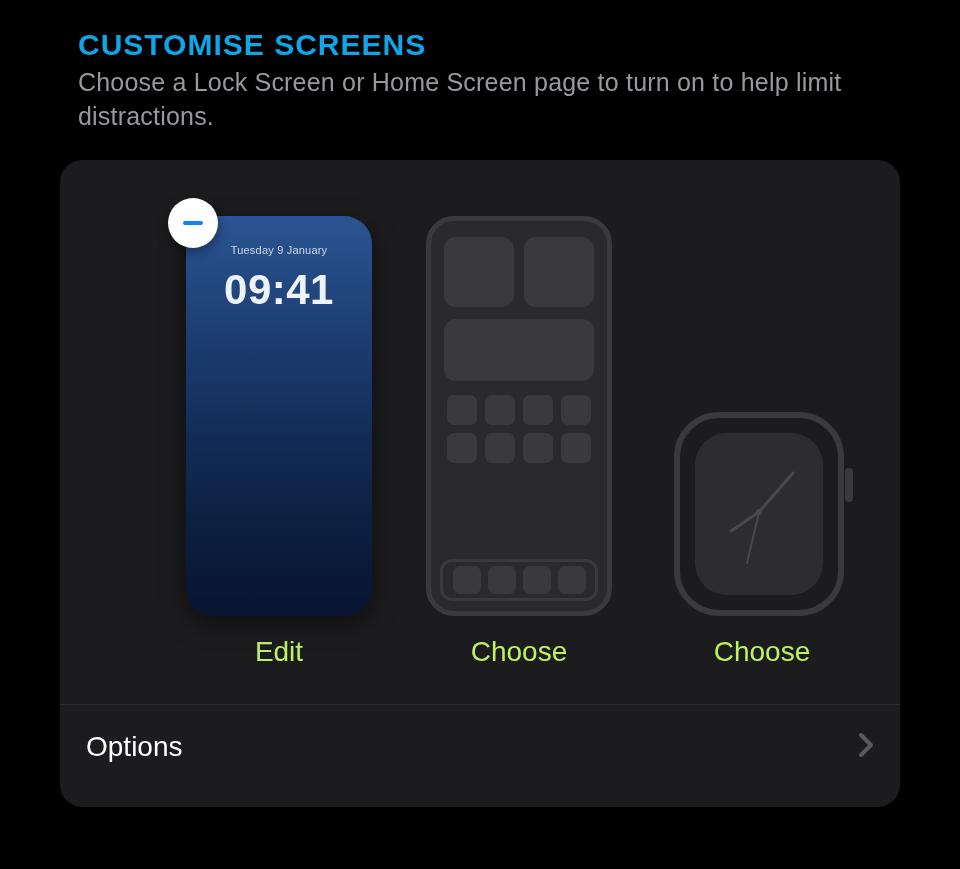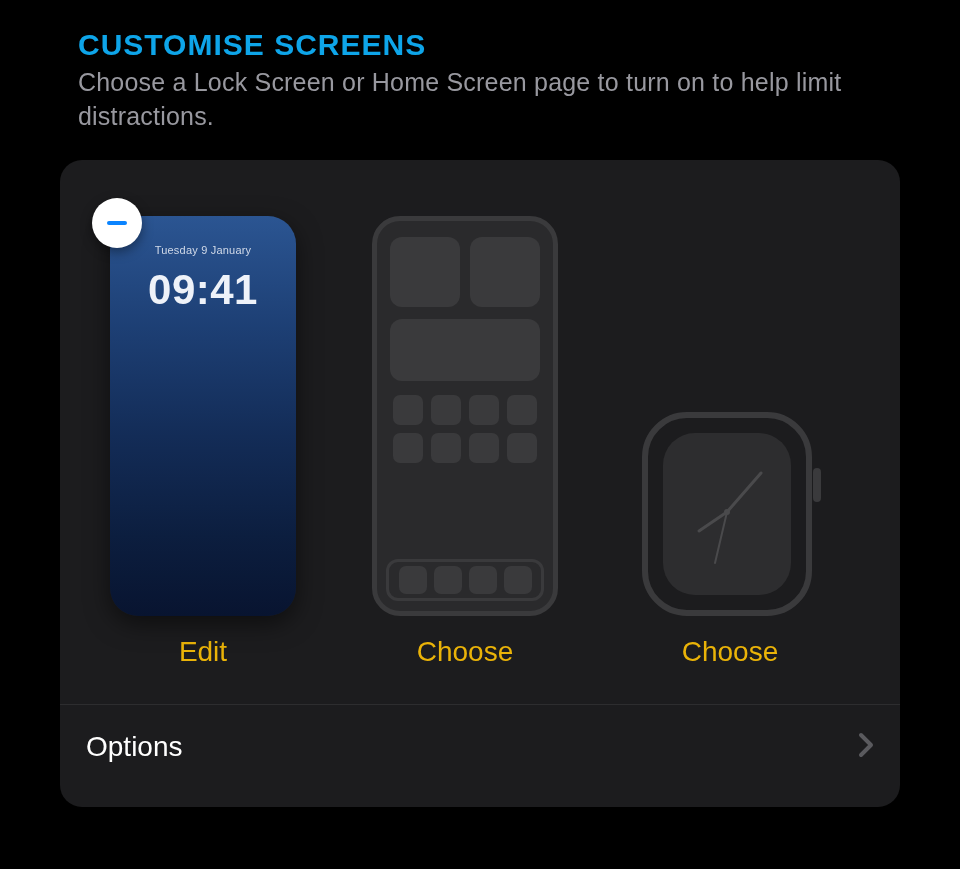--- a/index.html
+++ b/index.html
@@ -37,32 +37,32 @@
     }
     .card {
       background: #1c1c1e;
       border-radius: 22px;
       margin-top: 14px;
       overflow: hidden;
     }
     .previews {
       display: flex;
       align-items: flex-end;
-      justify-content: flex-start;
-      gap: 76px;
+      justify-content: flex-end;
+      gap: 54px;
       padding: 56px 50px 36px 50px;
     }
     .preview-item {
       display: flex;
       flex-direction: column;
       align-items: center;
       position: relative;
     }
     .preview-label {
-      color: #eab308;
+      color: #bef264;
       font-size: 28px;
       font-weight: 400;
       margin-top: 20px;
       cursor: pointer;
     }
     
     .phone-lock {
       width: 186px;
       height: 400px;
       border-radius: 28px;

